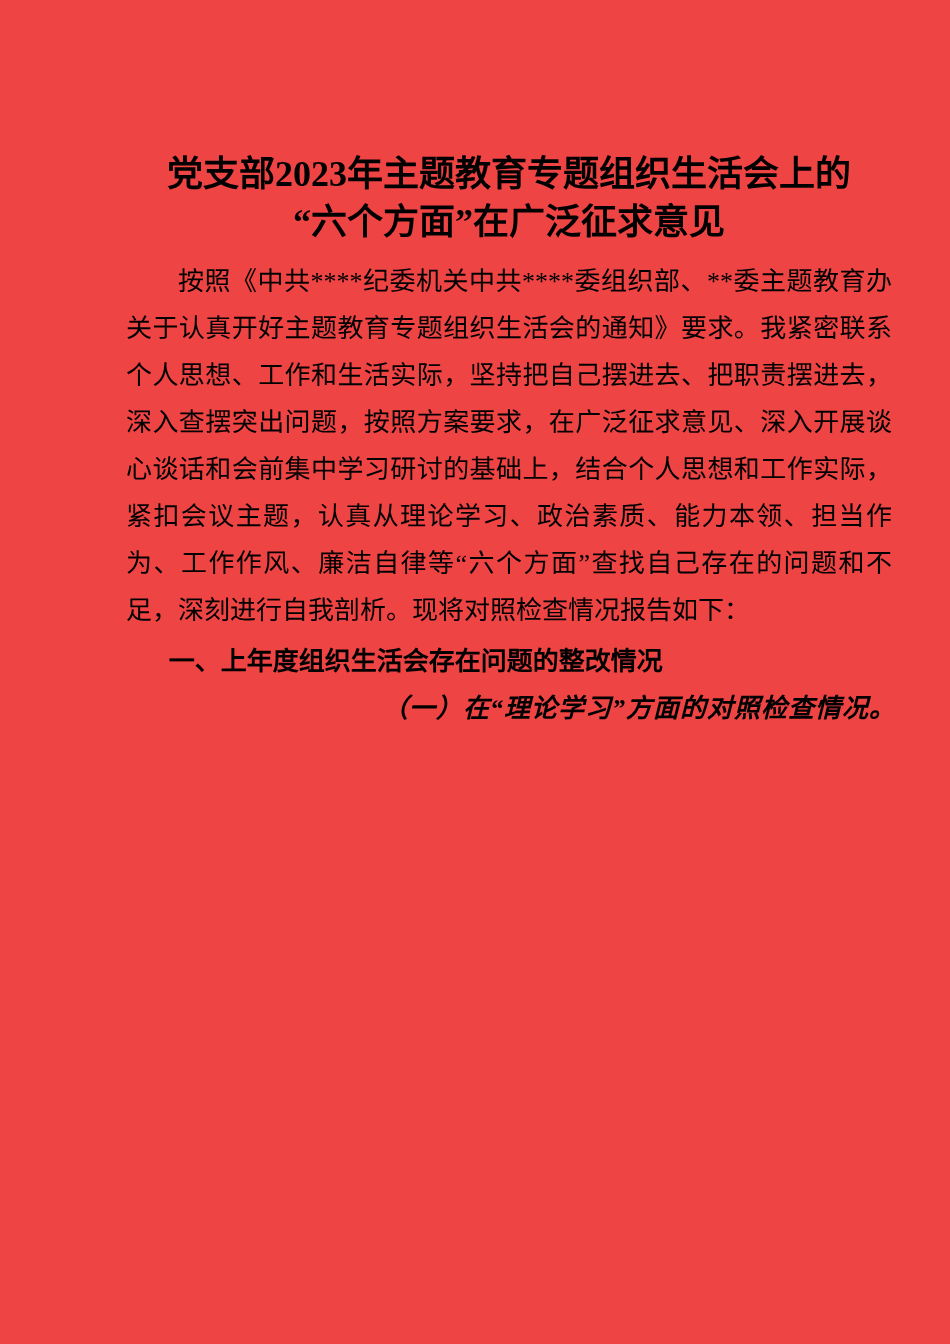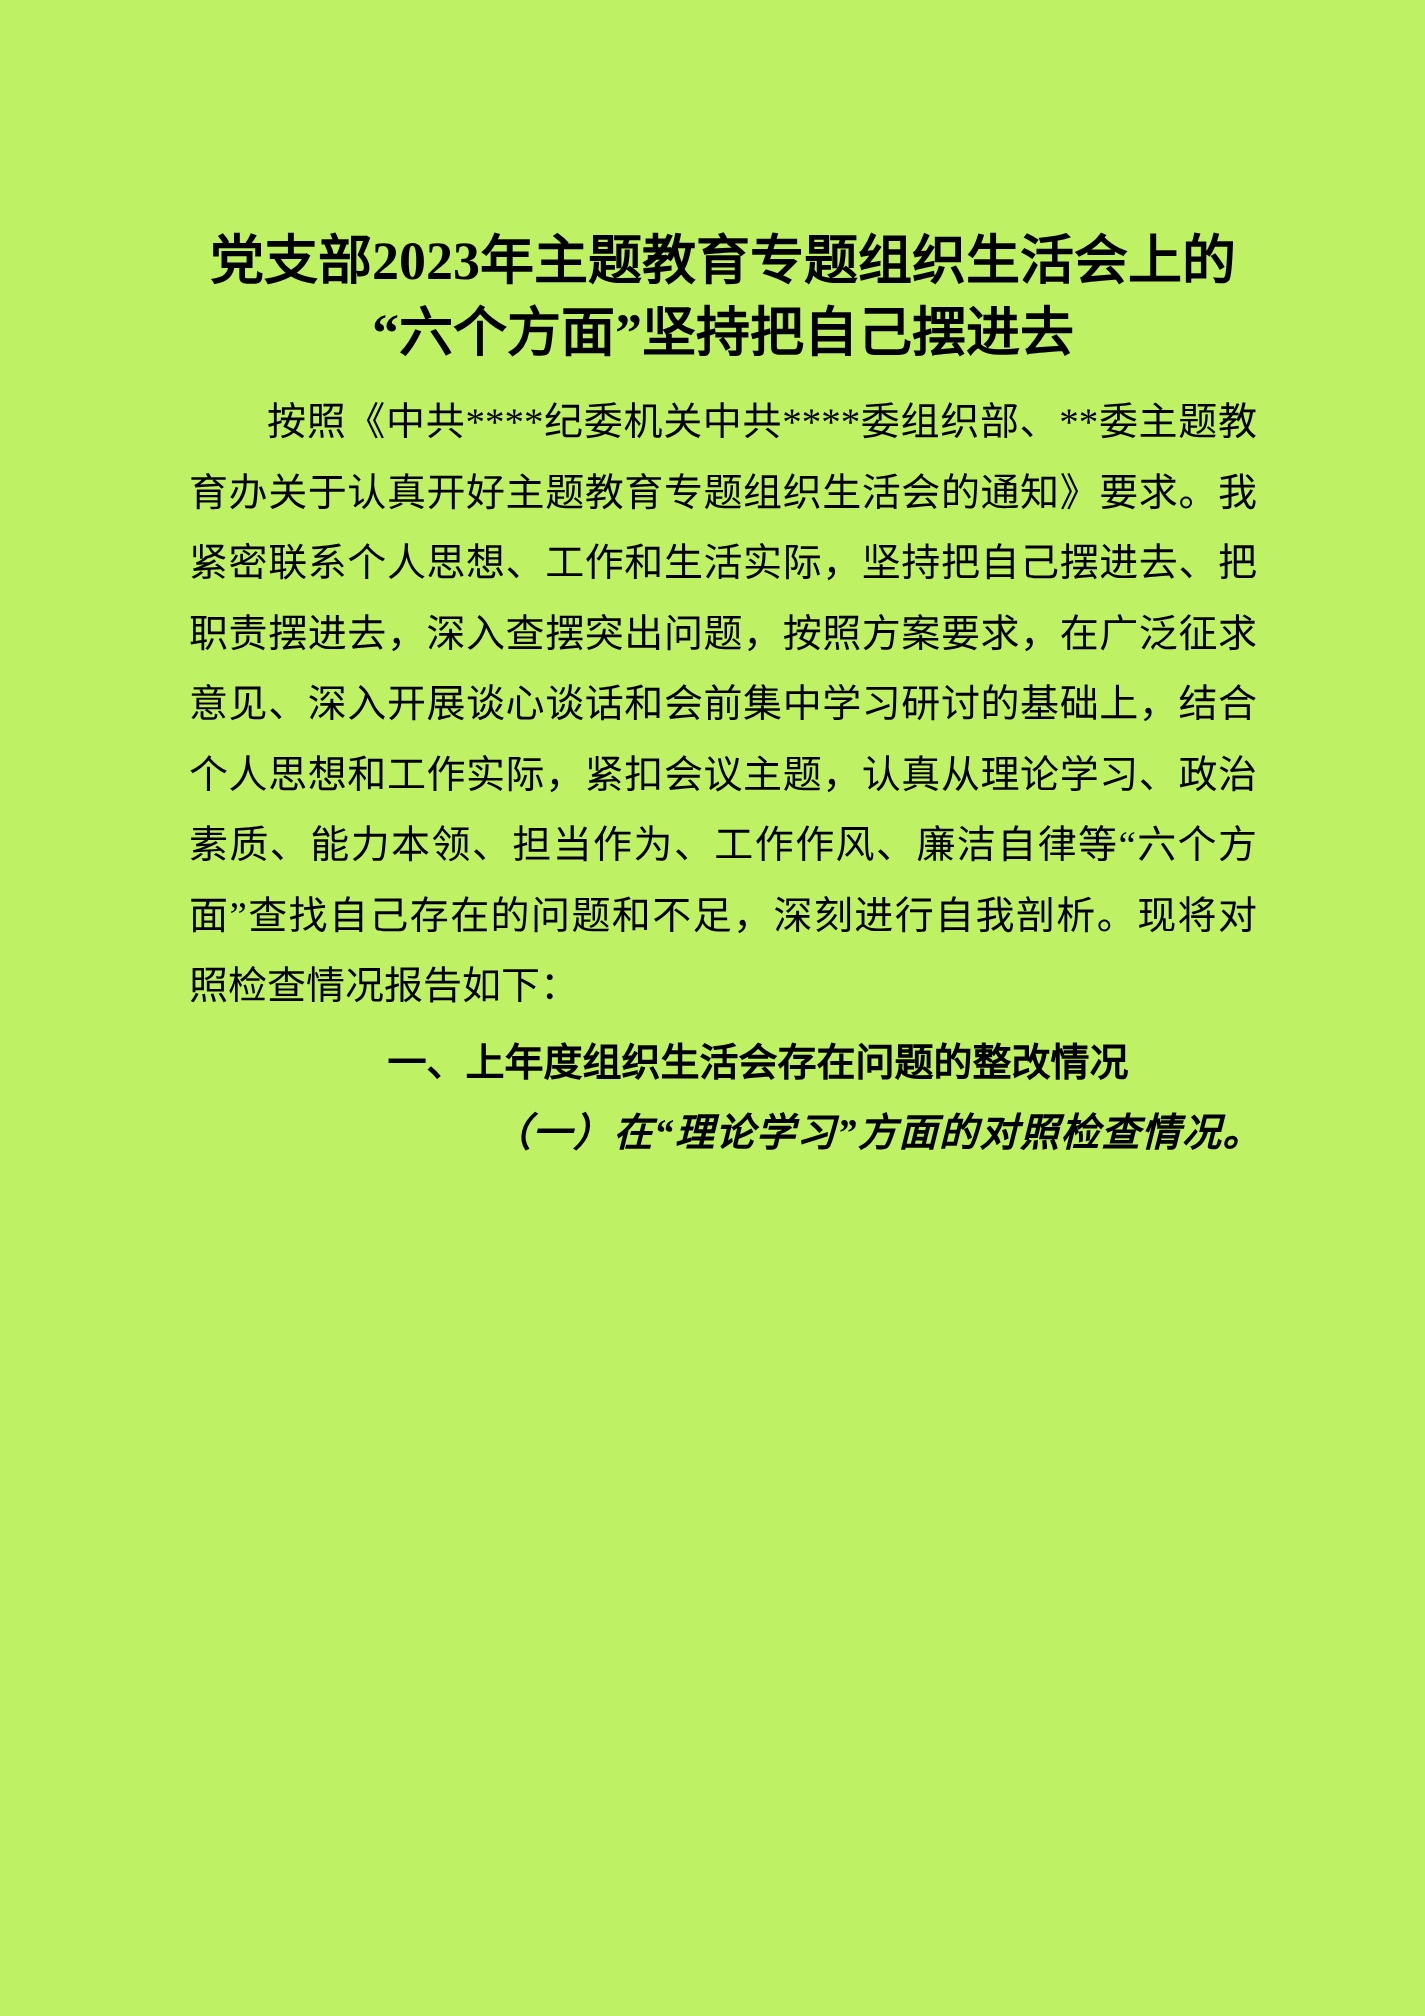--- a/index.html
+++ b/index.html
@@ -5,23 +5,23 @@
   html, body {
     margin: 0;
     padding: 0;
     background: #ffffff;
   }
   .page {
     position: relative;
     width: 950px;
     height: 1344px;
     box-sizing: border-box;
-    background: #bef264;
+    background: #ef4444;
     color: #000000;
-    padding: 150px 108px 40px 122px;
+    padding: 150px 54px 40px 122px;
     overflow: hidden;
   }
   .doc-title {
     font-family: "Liberation Serif", "DejaVu Serif", serif;
     font-weight: 700;
     font-size: 36px;
     line-height: 48px;
     text-align: center;
     margin: 0 0 12px 0;
   }
@@ -32,42 +32,42 @@
     text-align: justify;
     text-indent: 2em;
     margin: 4px;
   }
   .heading-hei {
     font-family: "Liberation Sans", "DejaVu Sans", sans-serif;
     font-weight: 700;
     font-size: 26px;
     line-height: 47px;
     text-indent: 1.8em;
-    text-align: center;
+    text-align: left;
     margin: 0;
   }
   .heading-kai {
     font-family: "Liberation Serif", "DejaVu Serif", serif;
     font-weight: 700;
     font-style: italic;
     font-size: 26px;
     line-height: 47px;
     text-indent: 1.2em;
     letter-spacing: 1px;
     text-align: right;
     margin: 0;
   }
 </style>
 </head>
 <body>
 
 <div class="page">
   <h1 class="doc-title">
     <span style="display:block">党支部2023年主题教育专题组织生活会上的</span>
-    <span style="display:block">“六个方面”坚持把自己摆进去</span>
+    <span style="display:block">“六个方面”在广泛征求意见</span>
   </h1>
 
   <p class="para">按照《中共****纪委机关中共****委组织部、**委主题教育办关于认真开好主题教育专题组织生活会的通知》要求。我紧密联系个人思想、工作和生活实际，坚持把自己摆进去、把职责摆进去，深入查摆突出问题，按照方案要求，在广泛征求意见、深入开展谈心谈话和会前集中学习研讨的基础上，结合个人思想和工作实际，紧扣会议主题，认真从理论学习、政治素质、能力本领、担当作为、工作作风、廉洁自律等“六个方面”查找自己存在的问题和不足，深刻进行自我剖析。现将对照检查情况报告如下：</p>
 
   <p class="heading-hei">一、上年度组织生活会存在问题的整改情况</p>
 
 
 
   <p class="heading-kai">（一）在“理论学习”方面的对照检查情况。</p>
 </div>

